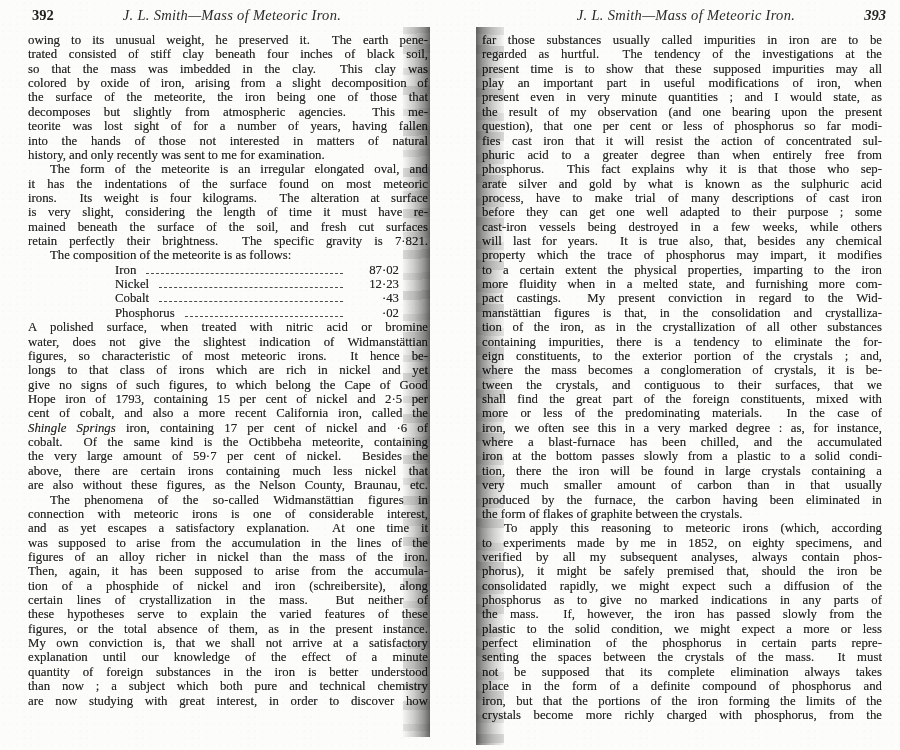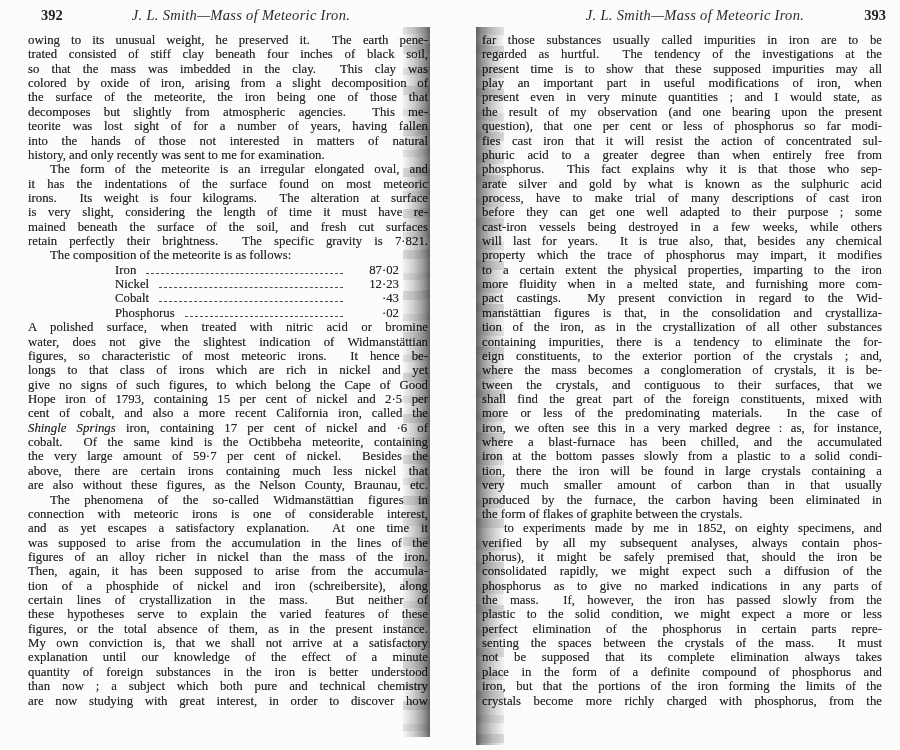--- a/index.html
+++ b/index.html
@@ -11,30 +11,30 @@
     background-image:radial-gradient(rgba(40,40,40,0.02) 1px, transparent 1px);
     background-size:7px 7px;
     display:flex;
     font-family:"Liberation Serif","DejaVu Serif",serif;
     color:#242424;
     overflow:hidden;
   }
   .page{position:relative;width:450px;height:750px;}
 
   
-  .page-header{position:absolute;top:7px;left:13px;right:0;height:18px;font-size:14.5px;}
+  .page-header{position:absolute;top:7px;left:4px;right:0;height:18px;font-size:14.5px;}
   .running-head{
     position:absolute;top:0;text-align:center;font-style:italic;
     letter-spacing:0.3px;color:#2a2a2a;
   }
   .page-left .running-head{left:28px;width:400px;}
   .page-right .running-head{left:32px;width:400px;}
   .pagenum{position:absolute;top:0;font-weight:bold;font-size:14.5px;color:#222;}
   .page-left .pagenum{left:28px;}
-  .page-right .pagenum{right:14px;}
+  .page-right .pagenum{right:14px;font-style:italic;}
 
   
   .page-body{position:absolute;top:33px;width:400px;}
   .page-left .page-body{left:28px;}
   .page-right .page-body{left:32px;}
   .para{margin:0;}
   .line{
     font-size:12.8px;
     line-height:14.37px;
     height:14.37px;
@@ -213,20 +213,21 @@
           <div class="line">more or less of the predominating materials.&nbsp; In the case of</div>
           <div class="line">iron, we often see this in a very marked degree : as, for instance,</div>
           <div class="line">where a blast-furnace has been chilled, and the accumulated</div>
           <div class="line">iron at the bottom passes slowly from a plastic to a solid condi-</div>
           <div class="line">tion, there the iron will be found in large crystals containing a</div>
           <div class="line">very much smaller amount of carbon than in that usually</div>
           <div class="line">produced by the furnace, the carbon having been eliminated in</div>
           <div class="line no-just">the form of flakes of graphite between the crystals.</div>
         </div>
         <div class="para indent">
+          <div class="line">To apply this reasoning to meteoric irons (which, according</div>
           <div class="line">to experiments made by me in 1852, on eighty specimens, and</div>
           <div class="line">verified by all my subsequent analyses, always contain phos-</div>
           <div class="line">phorus), it might be safely premised that, should the iron be</div>
           <div class="line">consolidated rapidly, we might expect such a diffusion of the</div>
           <div class="line">phosphorus as to give no marked indications in any parts of</div>
           <div class="line">the mass.&nbsp; If, however, the iron has passed slowly from the</div>
           <div class="line">plastic to the solid condition, we might expect a more or less</div>
           <div class="line">perfect elimination of the phosphorus in certain parts repre-</div>
           <div class="line">senting the spaces between the crystals of the mass.&nbsp; It must</div>
           <div class="line">not be supposed that its complete elimination always takes</div>

